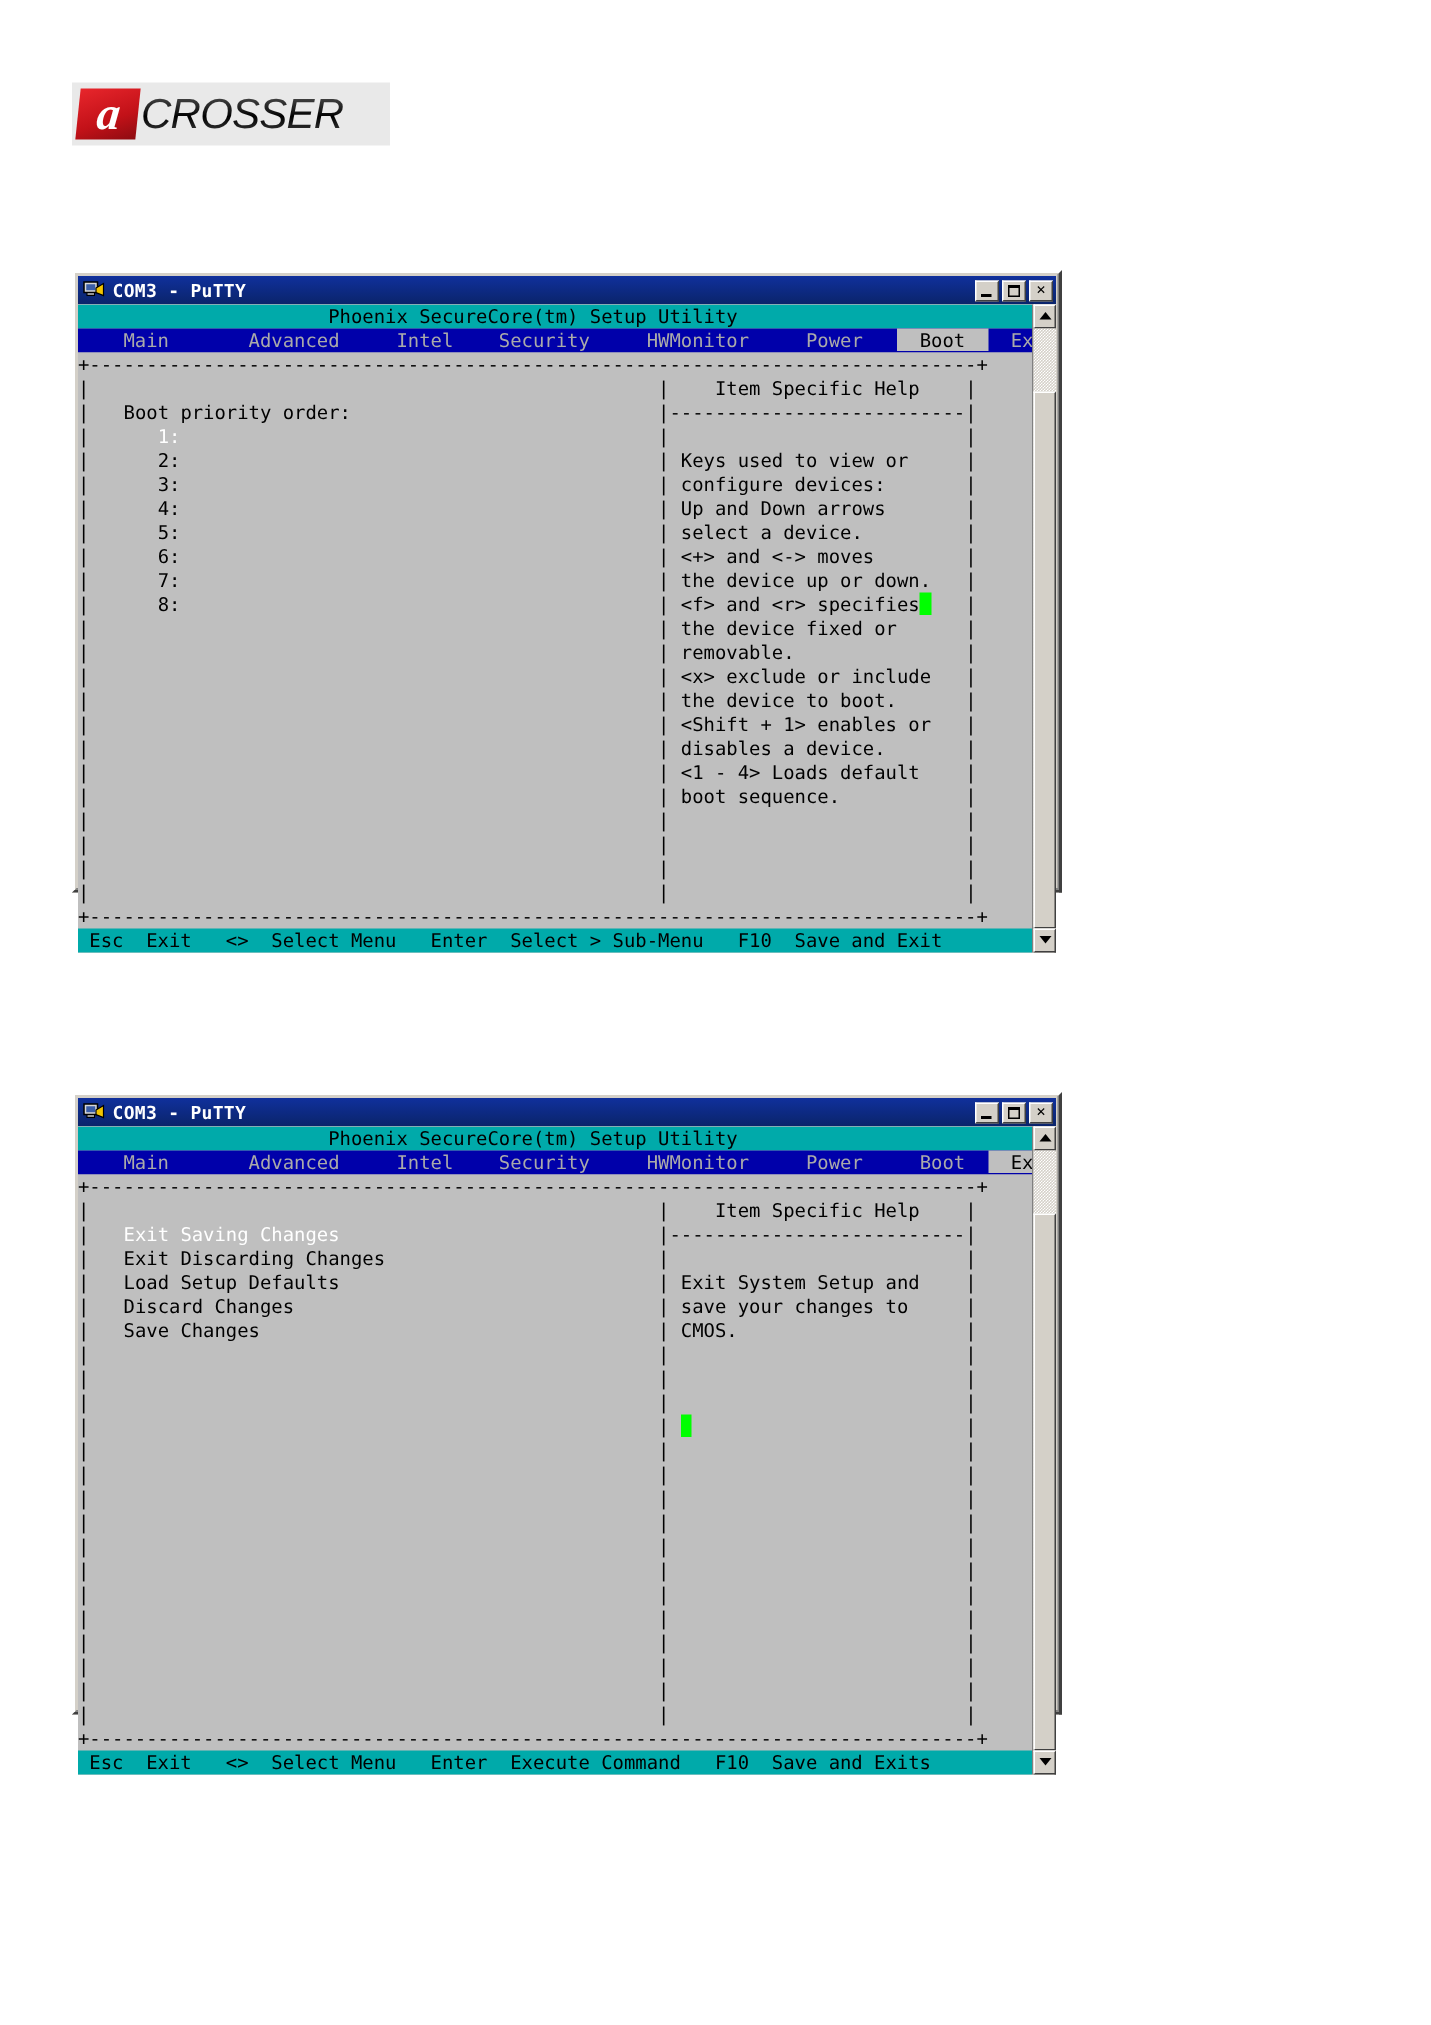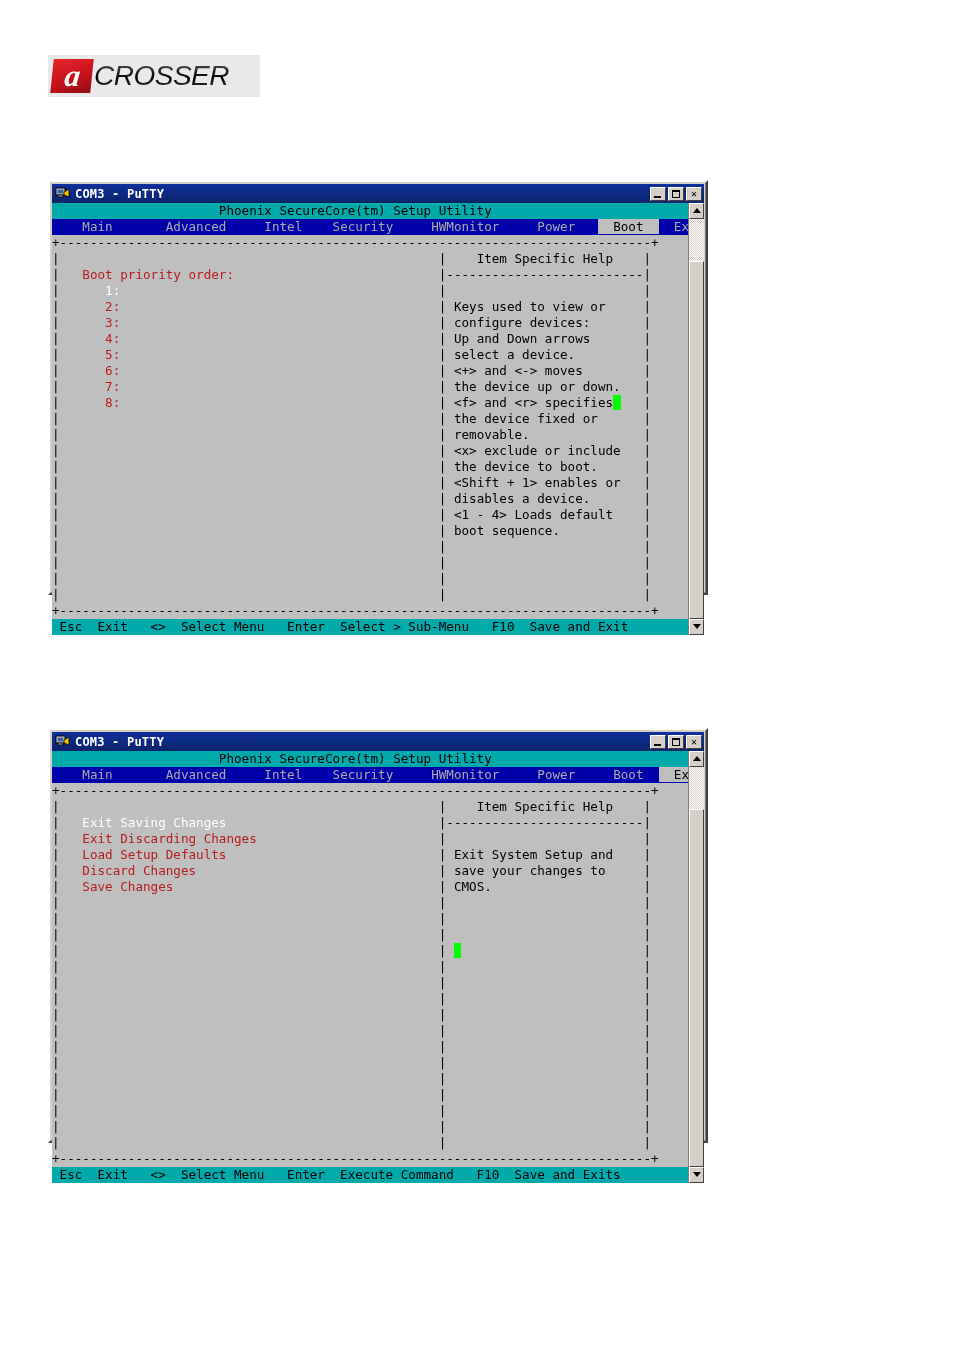--- a/index.html
+++ b/index.html
@@ -174,21 +174,21 @@
     background: #bfbfbf;
     color: #000000;
   }
   .statusbar {
     background: #00aaaa;
     color: #000000;
     display: block;
     height: 32px;
   }
   .body-area { background: #bfbfbf; color: #000000; }
-  .c-blue { color: #b91c1c; }
+  .c-blue { color: #000000; }
   .c-white { color: #ffffff; }
   .c-black { color: #000000; }
   .cursor {
     background: #00ff00;
     color: #00ff00;
   }
 
   
   .vscroll {
     width: 16px;

